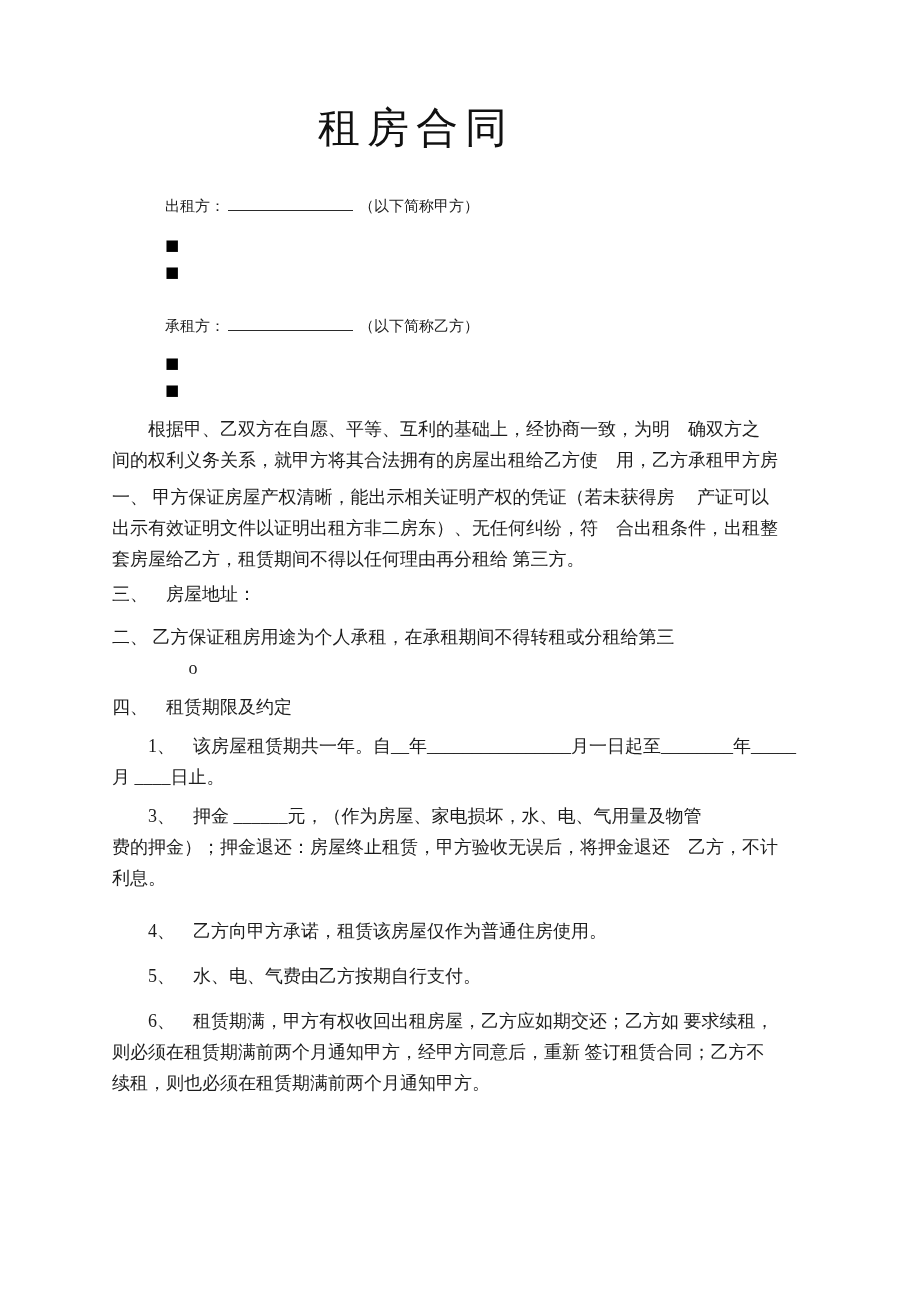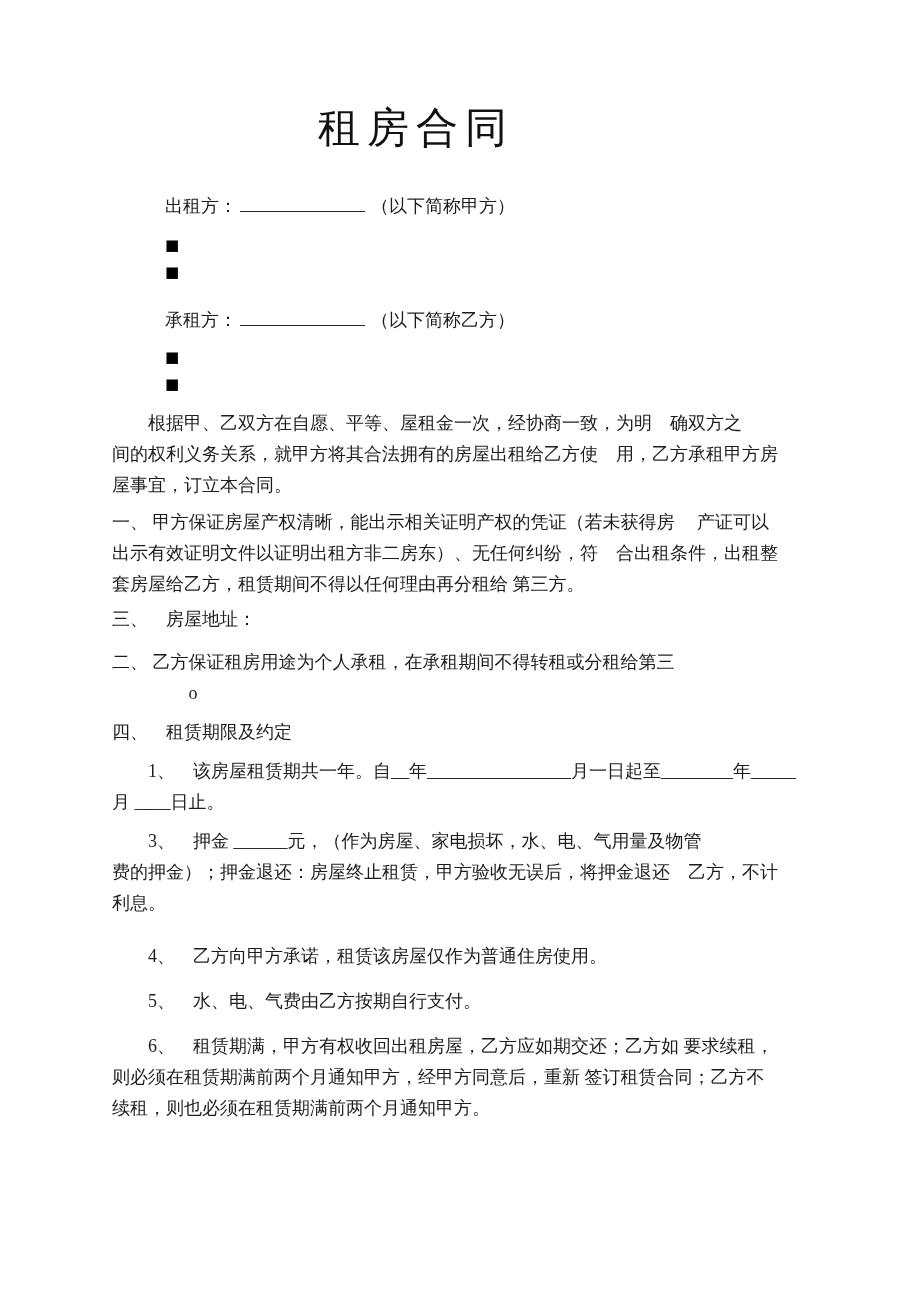--- a/index.html
+++ b/index.html
@@ -11,23 +11,23 @@
   .page{padding:100px 96px 0 112px;box-sizing:border-box;width:816px;}
 
   .title{
     font-size:42px;line-height:56px;font-weight:400;
     text-align:center;letter-spacing:7px;color:#111;
     white-space:pre;
   }
 
   .party-line{
     margin-left:53px;margin-top:36px;
-    font-size:18px;line-height:28px;white-space:pre;
+    font-size:15px;line-height:28px;white-space:pre;
   }
-  .party-line.lessee{margin-top:20px;}
+  .party-line.lessee{margin-top:26px;}
   .name-blank{
     display:inline-block;width:125px;height:17px;
     border-bottom:1px solid #2a2a2a;
     margin:0 6px 0 3px;vertical-align:baseline;
   }
 
   .bullets{
     margin-left:53px;margin-top:12px;
     font-family:"DejaVu Sans",sans-serif;
     font-size:15px;line-height:27px;color:#000;
@@ -67,23 +67,22 @@
 
   <div class="party-line lessee"><span>承租方：</span><span class="name-blank"></span><span>（以下简称乙方）</span></div>
 
   <div class="bullets second">
     <div class="bullet">■</div>
     <div class="bullet">■</div>
   </div>
 
   <div id="paragraphs">
       <div class="para">
-        <div class="line">　　根据甲、乙双方在自愿、平等、屋租金一次，经协商一致，为明　确双方之</div>
+        <div class="line">　　根据甲、乙双方在自愿、平等、互利的基础上，经协商一致，为明　确双方之</div>
         <div class="line">间的权利义务关系，就甲方将其合法拥有的房屋出租给乙方使　用，乙方承租甲方房</div>
-        <div class="line">屋事宜，订立本合同。</div>
       </div>
       <div class="para">
         <div class="line">一、 甲方保证房屋产权清晰，能出示相关证明产权的凭证（若未获得房　 产证可以</div>
         <div class="line">出示有效证明文件以证明出租方非二房东）、无任何纠纷，符　合出租条件，出租整</div>
         <div class="line">套房屋给乙方，租赁期间不得以任何理由再分租给 第三方。</div>
       </div>
       <div class="para">
         <div class="line">三、　房屋地址：</div>
       </div>
       <div class="para">

